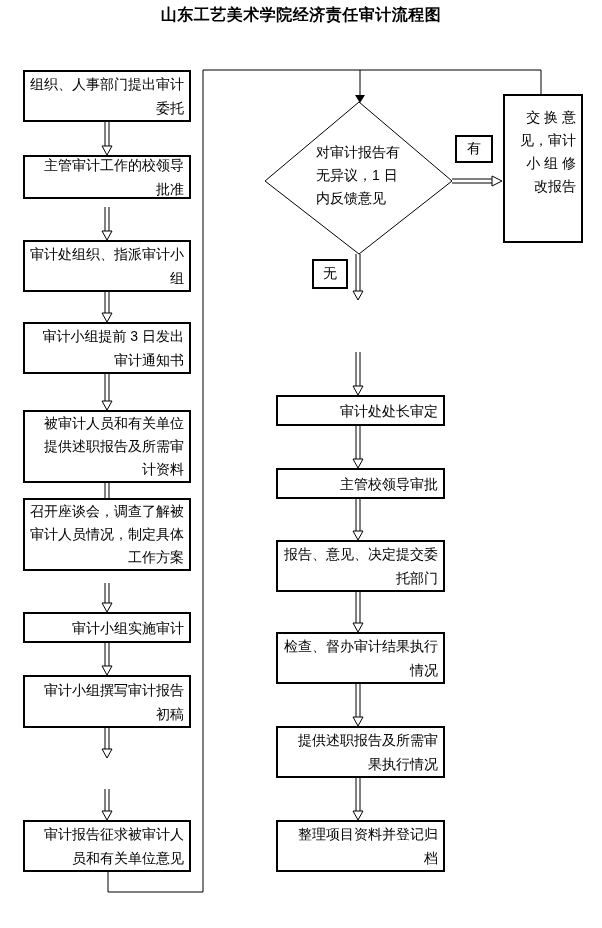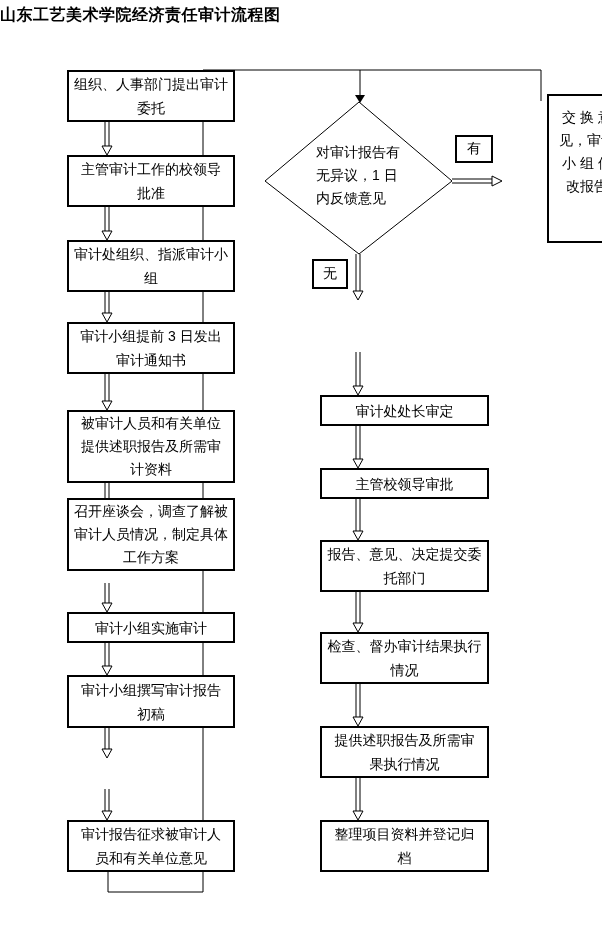--- a/index.html
+++ b/index.html
@@ -3,29 +3,29 @@
 <meta charset="utf-8">
 <style>
   html,body { margin:0; padding:0; background:#ffffff; }
   #canvas {
     position:relative; width:602px; height:928px; background:#ffffff;
     font-family:"Liberation Sans", sans-serif; color:#000;
   }
   #connectors { position:absolute; left:0; top:0; pointer-events:none; }
   .page-title {
     position:absolute; left:0; top:5px; width:602px;
-    font-size:16px; font-weight:bold;
+    text-align:center; font-size:16px; font-weight:bold;
     letter-spacing:0.5px; white-space:pre-line;
   }
   .box {
     position:absolute; box-sizing:border-box;
     border:2px solid #000; background:#fff;
     font-size:14px; line-height:24px; padding:0 5px;
     display:flex; flex-direction:column; justify-content:center;
-    white-space:pre-line; text-align:center;margin-left:44px;
+    white-space:pre-line; text-align:right;
   }
   .lcol { left:23px; width:168px; }
   .rcol { left:276px; width:169px; }
   .h3 { line-height:23px; }
   .exchange {
     left:503px; top:94px; width:80px; height:149px;
     justify-content:flex-start; padding-top:10px; line-height:23px;
   }
   .lbl {
     position:absolute; box-sizing:border-box; border:2px solid #000;
@@ -103,21 +103,21 @@
         <line x1="452" y1="179" x2="492" y2="179" stroke="#000" stroke-width="1"></line>
         <line x1="452" y1="183" x2="492" y2="183" stroke="#000" stroke-width="1"></line>
         <polygon points="492,176 492,186 502,181" fill="#fff" stroke="#000" stroke-width="1"></polygon>
       </g>
   </svg>
 
   <div class="page-title">山东工艺美术学院经济责任审计流程图</div>
 
   <div class="box lcol" style="top:70px;height:52px">组织、人事部门提出审计
 委托</div>
-  <div class="box lcol" style="top:155px;height:52px">主管审计工作的校领导
+  <div class="box lcol" style="top:155px;height:44px">主管审计工作的校领导
 批准</div>
   <div class="box lcol" style="top:240px;height:52px">审计处组织、指派审计小
 组</div>
   <div class="box lcol" style="top:322px;height:52px">审计小组提前 3 日发出
 审计通知书</div>
   <div class="box lcol h3" style="top:410px;height:73px">被审计人员和有关单位
 提供述职报告及所需审
 计资料</div>
   <div class="box lcol h3" style="top:498px;height:73px">召开座谈会，调查了解被
 审计人员情况，制定具体

